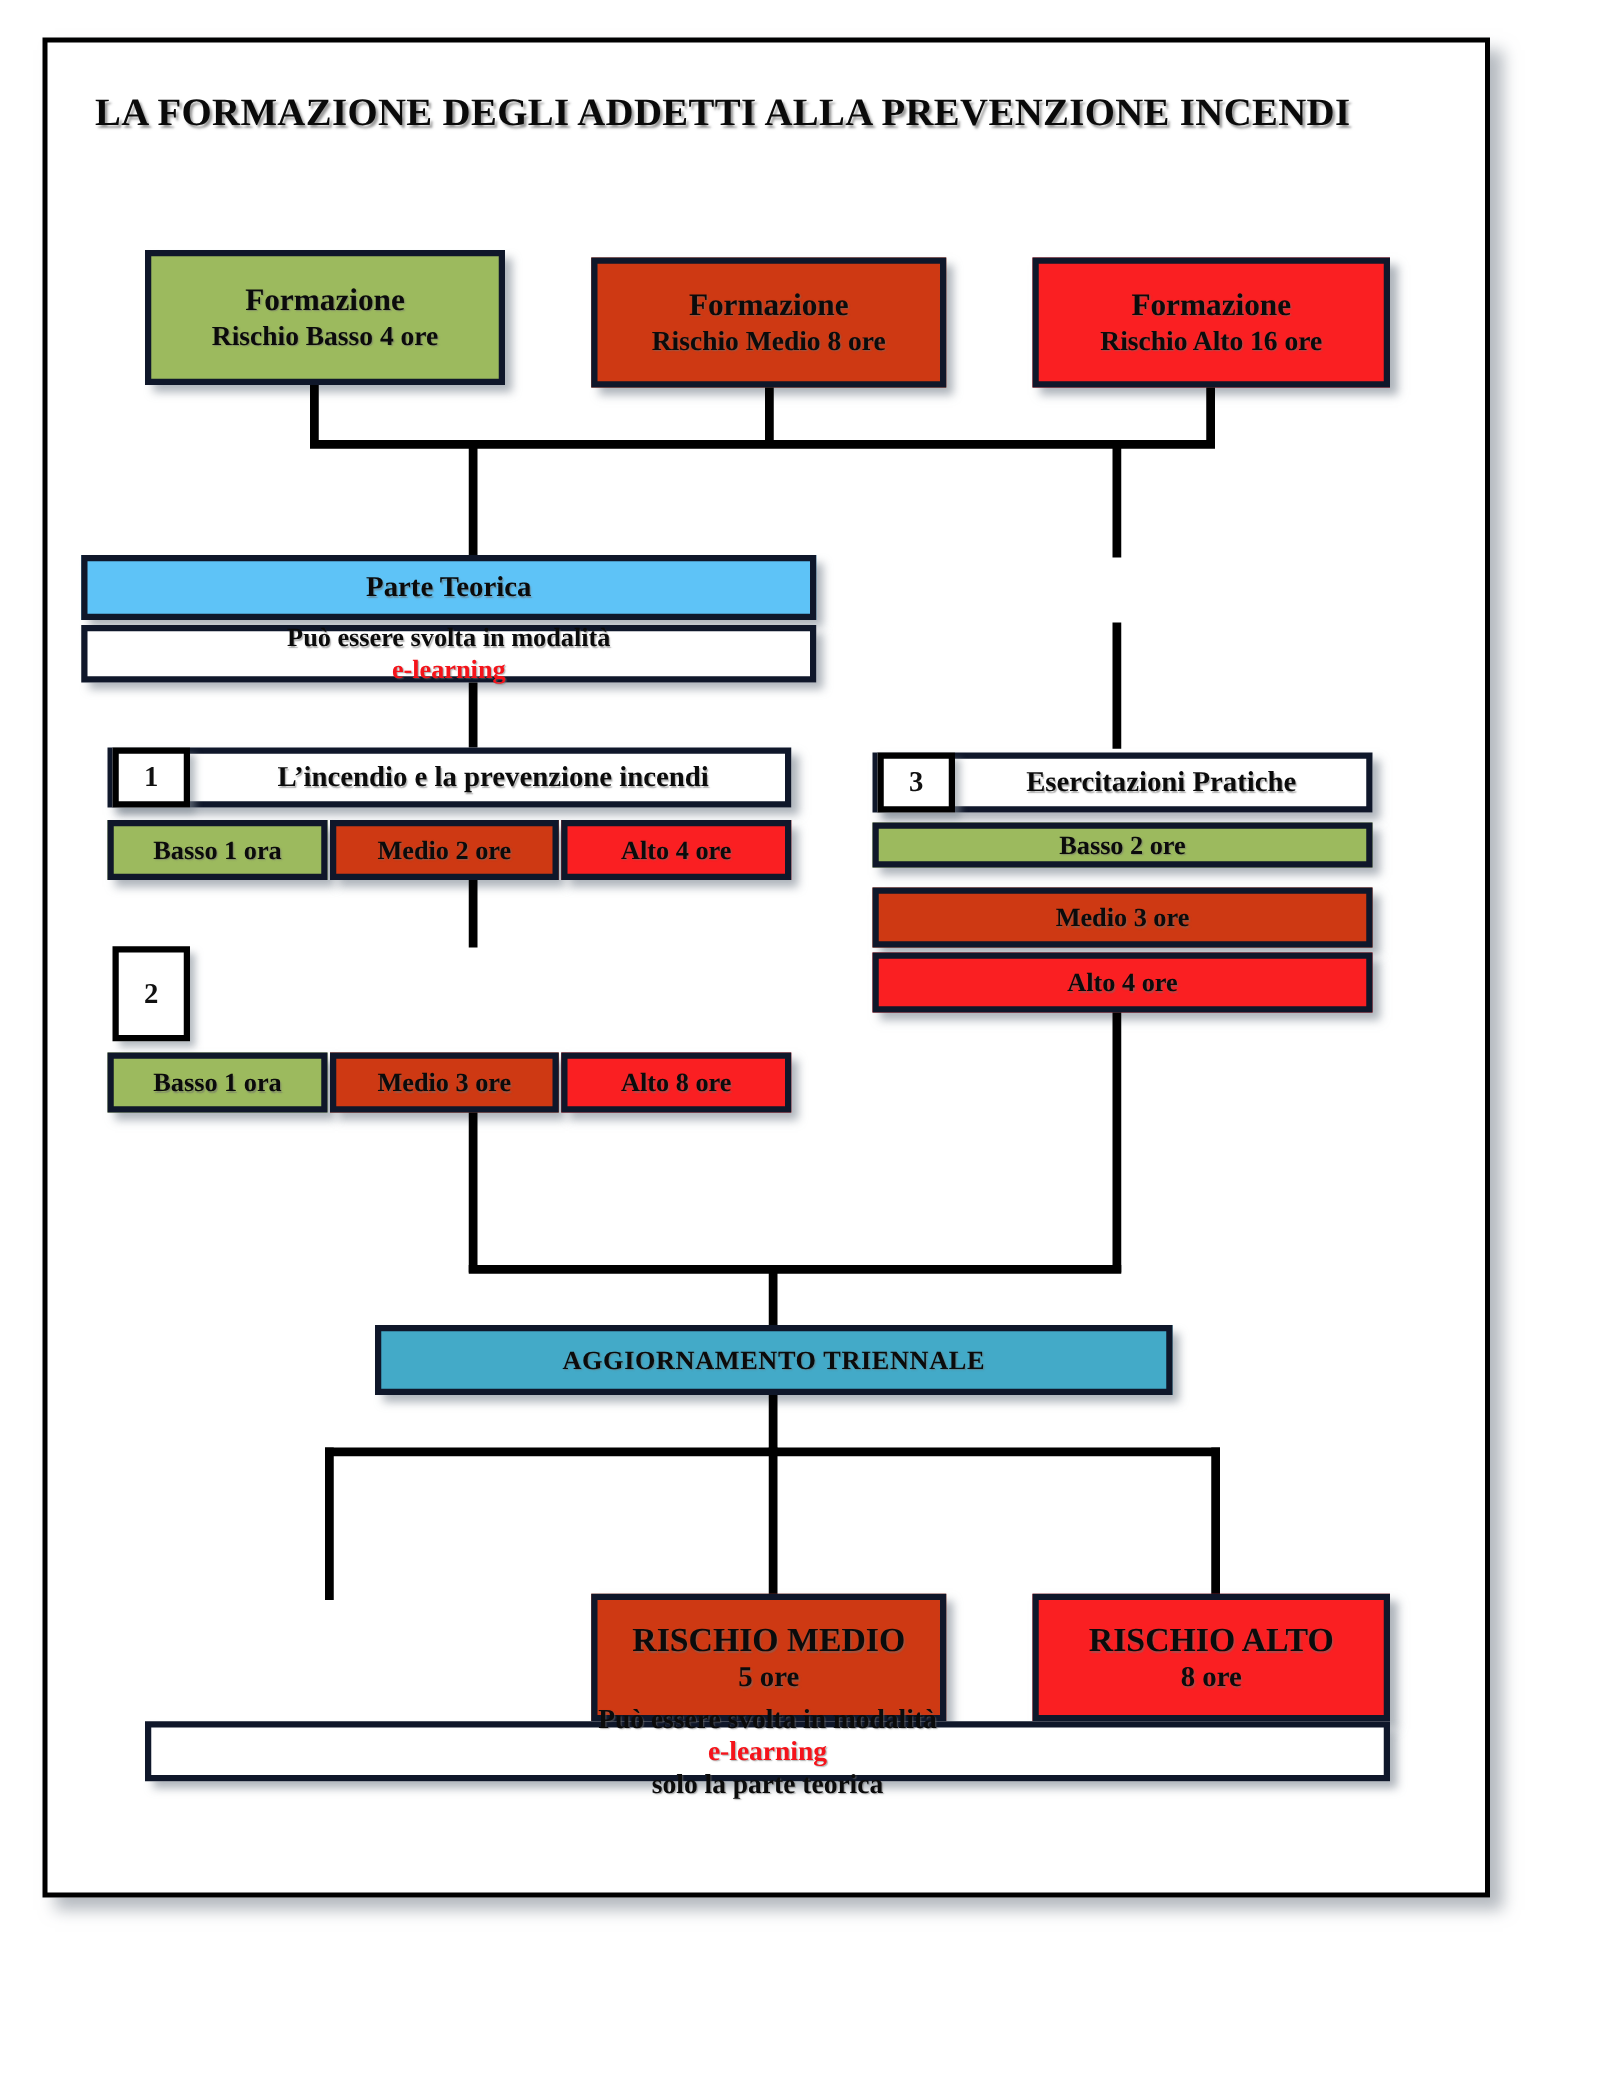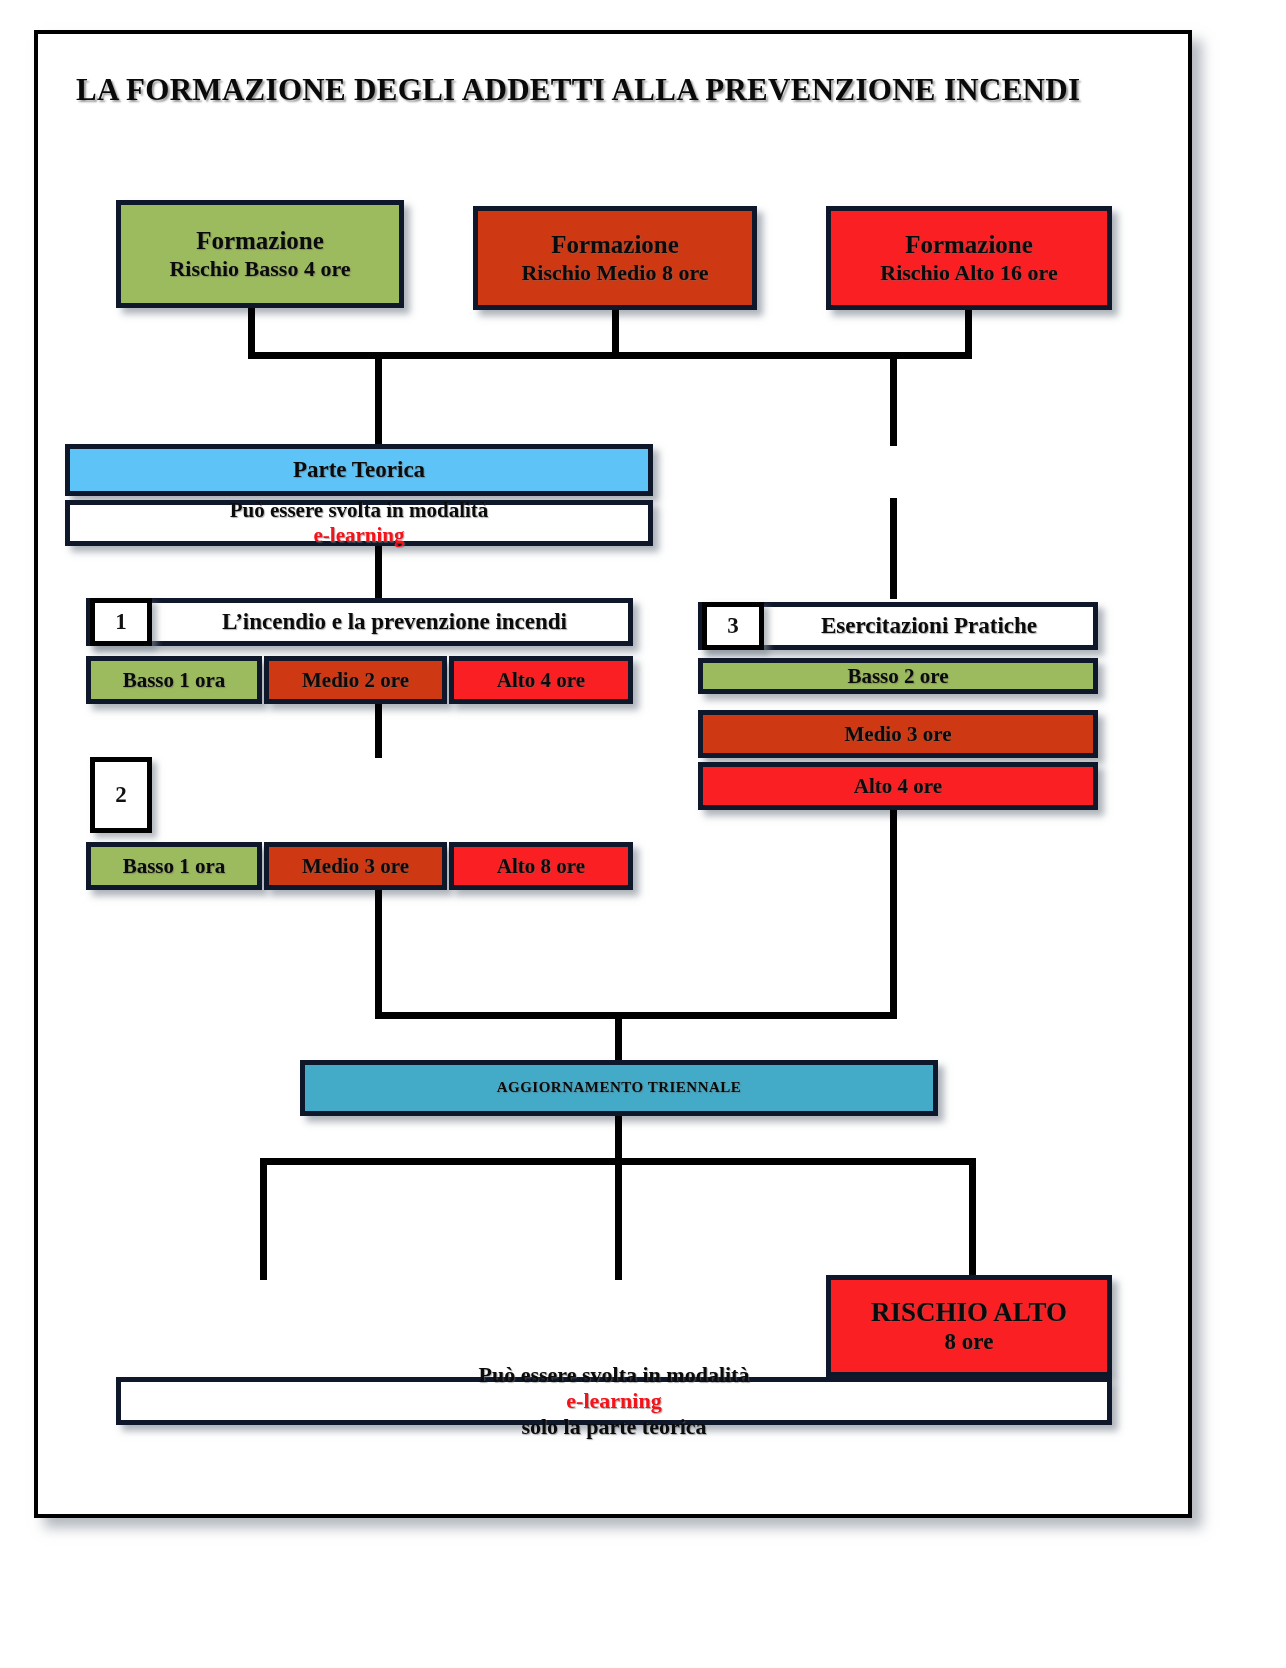--- a/index.html
+++ b/index.html
@@ -127,29 +127,33 @@
   <div class="bx red" style="left:698px;top:762px;width:400px;height:48px;">
     <span style="font-size:21px;">Alto 4 ore</span>
   </div>
 
   <div class="ln" style="left:375px;top:890px;width:7px;height:128px;"></div>
   <div class="ln" style="left:890px;top:810px;width:7px;height:208px;"></div>
   <div class="ln" style="left:375px;top:1012px;width:522px;height:7px;"></div>
   <div class="ln" style="left:615px;top:1012px;width:7px;height:48px;"></div>
 
   <div class="bx teal" style="left:300px;top:1060px;width:638px;height:56px;">
-    <span style="font-size:15px;letter-spacing:.5px;">AGGIORNAMENTO TRIENNALE</span>
+    <span style="font-size:21px;letter-spacing:.5px;">AGGIORNAMENTO TRIENNALE</span>
   </div>
 
   <div class="ln" style="left:615px;top:1116px;width:7px;height:46px;"></div>
   <div class="ln" style="left:260px;top:1158px;width:716px;height:7px;"></div>
   <div class="ln" style="left:260px;top:1158px;width:7px;height:122px;"></div>
   <div class="ln" style="left:615px;top:1158px;width:7px;height:122px;"></div>
   <div class="ln" style="left:969px;top:1158px;width:7px;height:122px;"></div>
 
+  <div class="bx orange" style="left:473px;top:1275px;width:284px;height:102px;">
+    <span style="font-size:27px;">RISCHIO MEDIO</span>
+    <span style="font-size:23px;">5 ore</span>
+  </div>
   <div class="bx red" style="left:826px;top:1275px;width:286px;height:102px;">
     <span style="font-size:27px;">RISCHIO ALTO</span>
     <span style="font-size:23px;">8 ore</span>
   </div>
 
   <div class="bx white" style="left:116px;top:1377px;width:996px;height:48px;">
     <span style="font-size:22px;">
         <span>Può essere svolta in modalità </span>
         <span class="elr">e-learning</span>
         <span> solo la parte teorica</span>

